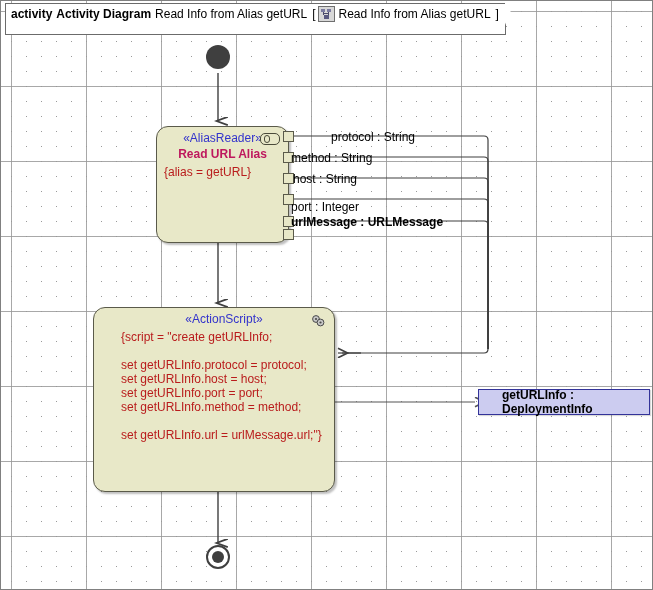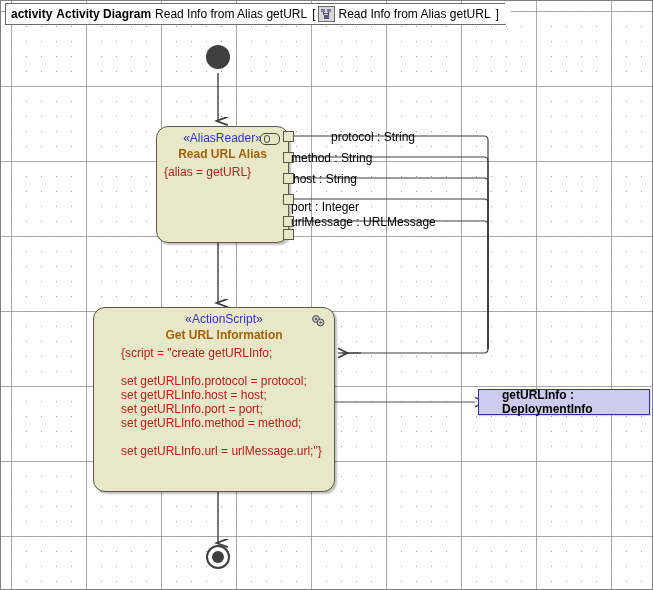--- a/index.html
+++ b/index.html
@@ -39,21 +39,21 @@
   
   #frame-tab {
     position: absolute;
     left: 4px;
     top: 2px;
     height: 20px;
     display: flex;
     align-items: center;
     background: #ffffff;
     border: 1px solid #6b6b6b;
-    padding: 0 4px 0 5px;
+    padding: 0 4px 10px 5px;
     z-index: 6;
     white-space: nowrap;
     font-size: 12px;
     color: #000000;
   }
   #frame-tab::after {
     content: "";
     position: absolute;
     right: -9px;
     top: -1px;
@@ -100,21 +100,21 @@
   .stereotype {
     color: #3333cc;
     font-size: 12px;
     text-align: center;
     margin-top: 4px;
   }
   .node-title {
     font-weight: bold;
     font-size: 12px;
     text-align: center;
-    color: #a16207;
+    color: #be185d;
     margin-top: 2px;
   }
   .node-body {
     font-size: 12px;
     color: #b91c1c;
     margin: 4px 0 0 7px;
     line-height: 14px;
     white-space: pre-wrap;
   }
 
@@ -285,35 +285,34 @@
   <div class="pin" style="left:282px; top:151px;"></div>
   <div class="pin-label" style="left:290px; top:150px;">method : String</div>
 
   <div class="pin" style="left:282px; top:172px;"></div>
   <div class="pin-label" style="left:292px; top:171px;">host : String</div>
 
   <div class="pin" style="left:282px; top:193px;"></div>
   <div class="pin-label" style="left:290px; top:192px;margin-top:7px;">port : Integer</div>
 
   <div class="pin" style="left:282px; top:215px;"></div>
-  <div class="pin-label" style="left:290px; top:214px;">urlMessage : URLMessage</div>
+  <div class="pin-label" style="left:290px; top:214px;font-weight:bold;">urlMessage : URLMessage</div>
 
   <div class="pin" style="left:282px; top:228px;"></div>
 
   <div class="action-node" id="get-url-node" style="left:92px; top:306px; width:242px; height:185px;padding-left:20px;">
     <svg id="script-icon" viewBox="0 0 16 14">
       <g stroke="#4a4a4a" stroke-width="1" fill="#c8c8c8">
         <circle cx="6" cy="5" r="3.4"></circle>
         <circle cx="10.5" cy="8.5" r="3.4"></circle>
       </g>
       <circle cx="6" cy="5" r="1.1" fill="#4a4a4a"></circle>
       <circle cx="10.5" cy="8.5" r="1.1" fill="#4a4a4a"></circle>
     </svg>
     <div class="stereotype">«ActionScript»</div>
-    <div class="node-title">Get URL Information</div>
     <div class="node-body">{script = "create getURLInfo;
 
 set getURLInfo.protocol = protocol;
 set getURLInfo.host = host;
 set getURLInfo.port = port;
 set getURLInfo.method = method;
 
 set getURLInfo.url = urlMessage.url;"}</div>
   </div>
 

